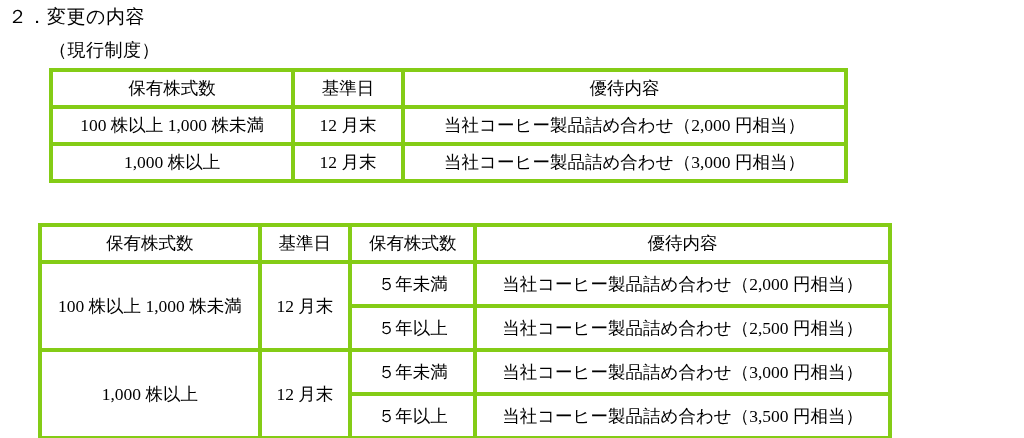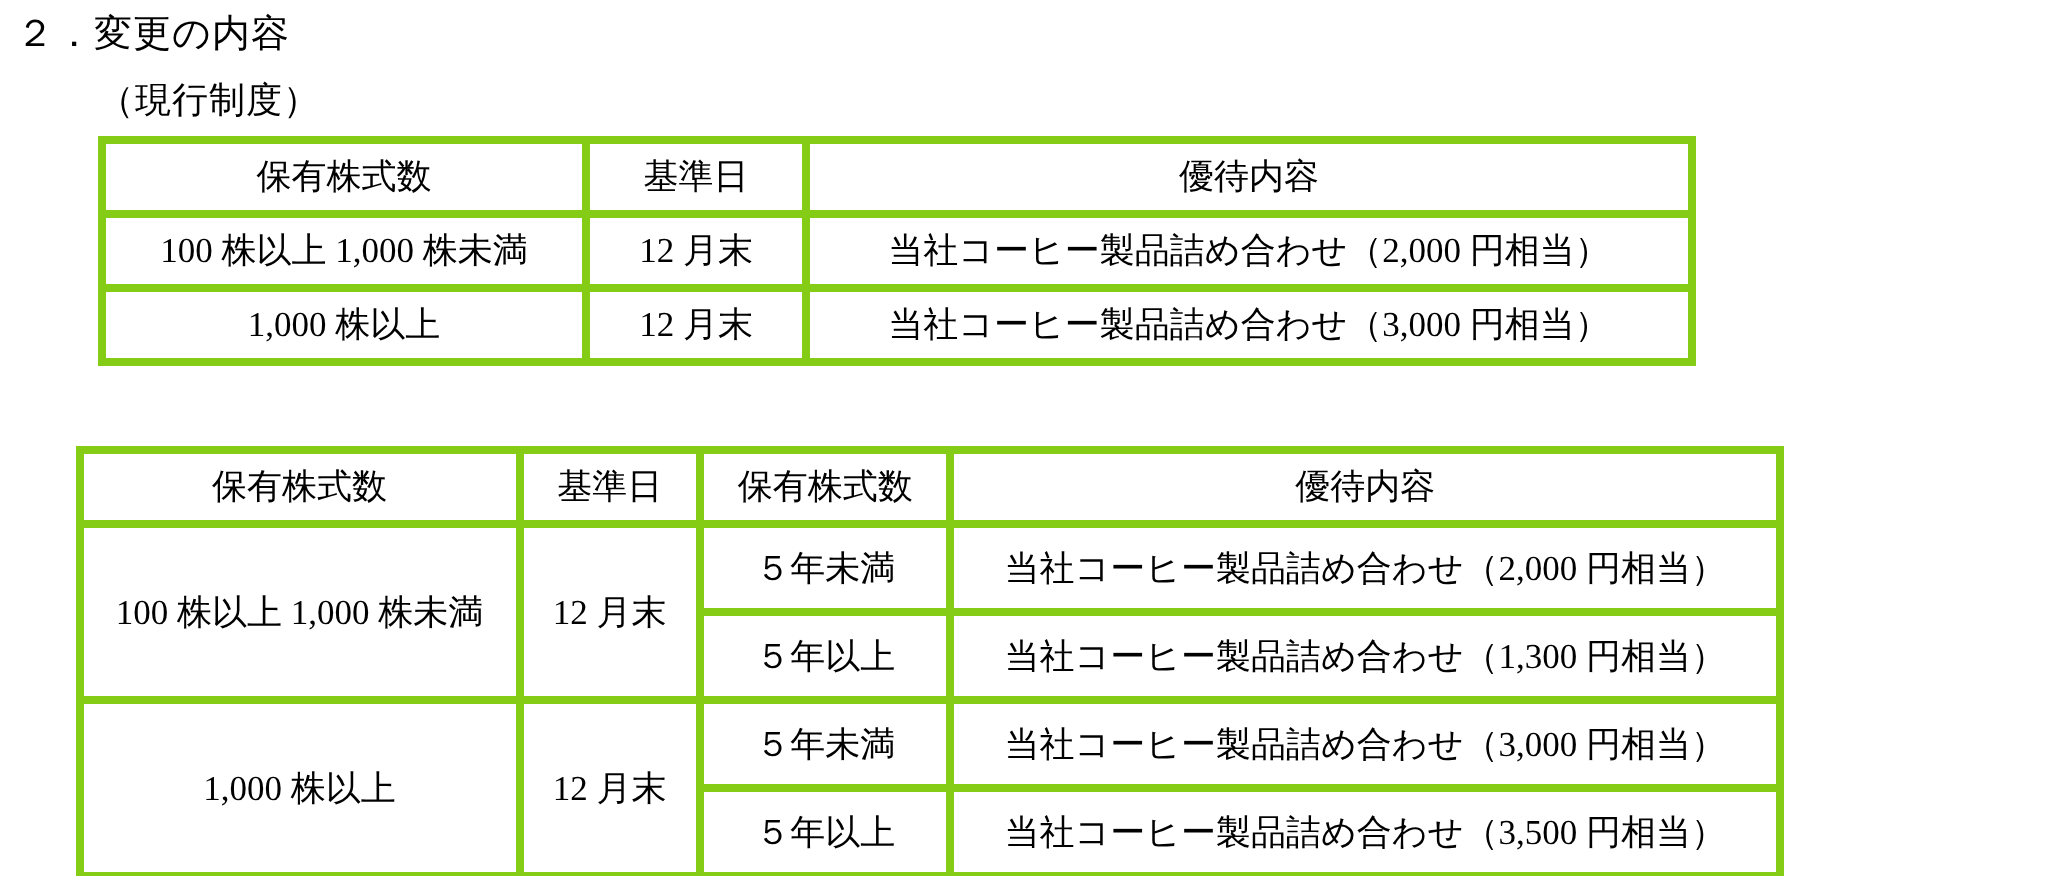--- a/index.html
+++ b/index.html
@@ -134,21 +134,21 @@
       </thead>
       <tbody>
         <tr class="row-tall">
           <td class="c-left span-cell" rowspan="2">100 株以上 1,000 株未満</td>
           <td class="c-center span-cell" rowspan="2">12 月末</td>
           <td class="c-center">５年未満</td>
           <td class="c-left">当社コーヒー製品詰め合わせ（2,000 円相当）</td>
         </tr>
         <tr>
           <td class="c-center">５年以上</td>
-          <td class="c-left">当社コーヒー製品詰め合わせ（1,300 円相当）</td>
+          <td class="c-left">当社コーヒー製品詰め合わせ（2,500 円相当）</td>
         </tr>
         <tr class="row-tall">
           <td class="c-left span-cell" rowspan="2">1,000 株以上</td>
           <td class="c-center span-cell" rowspan="2">12 月末</td>
           <td class="c-center">５年未満</td>
           <td class="c-left">当社コーヒー製品詰め合わせ（3,000 円相当）</td>
         </tr>
         <tr>
           <td class="c-center">５年以上</td>
           <td class="c-left">当社コーヒー製品詰め合わせ（3,500 円相当）</td>

